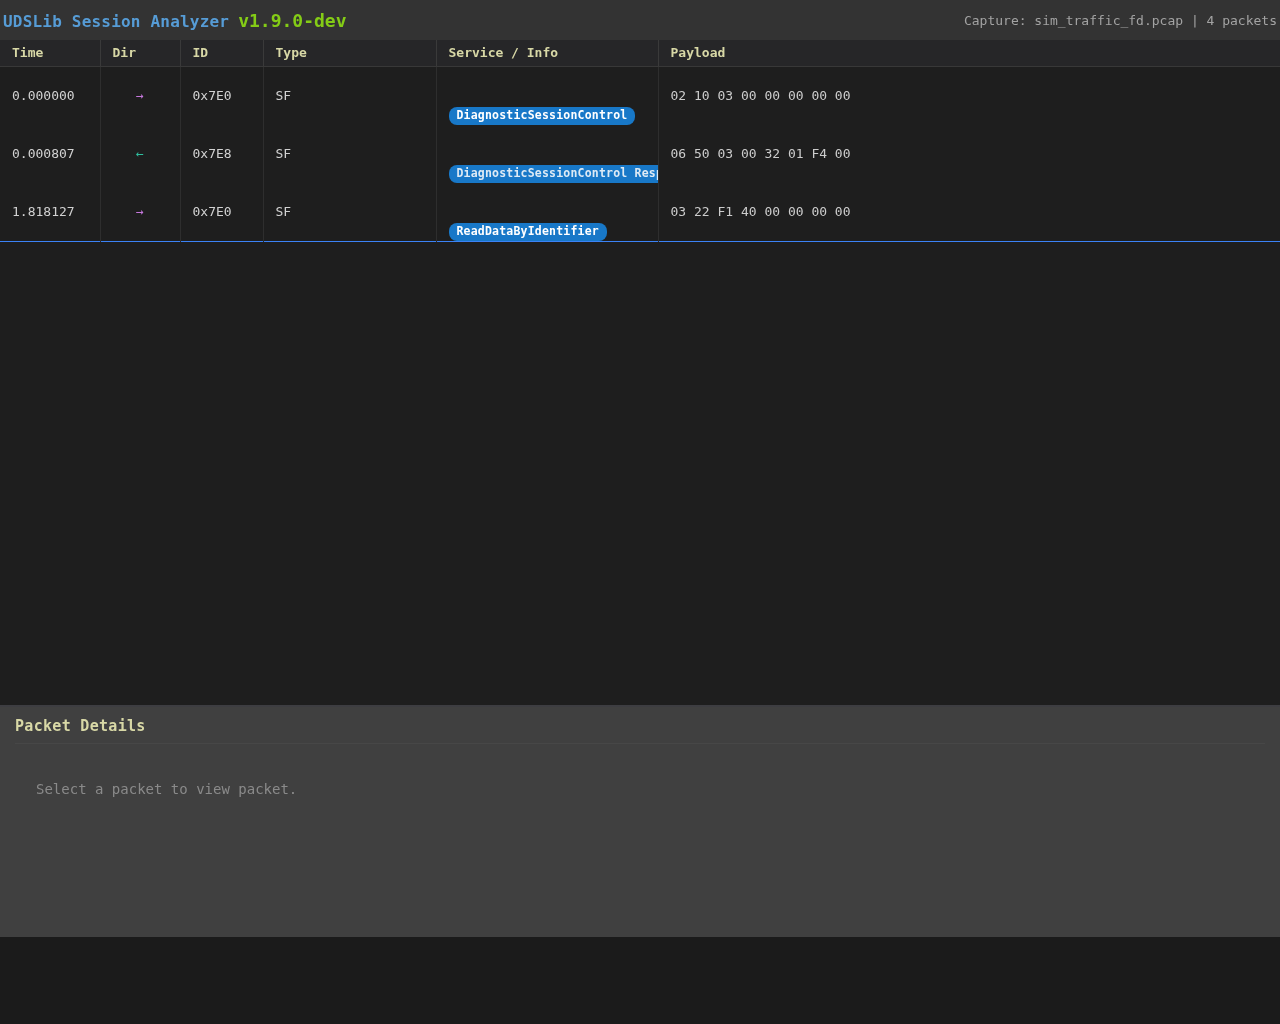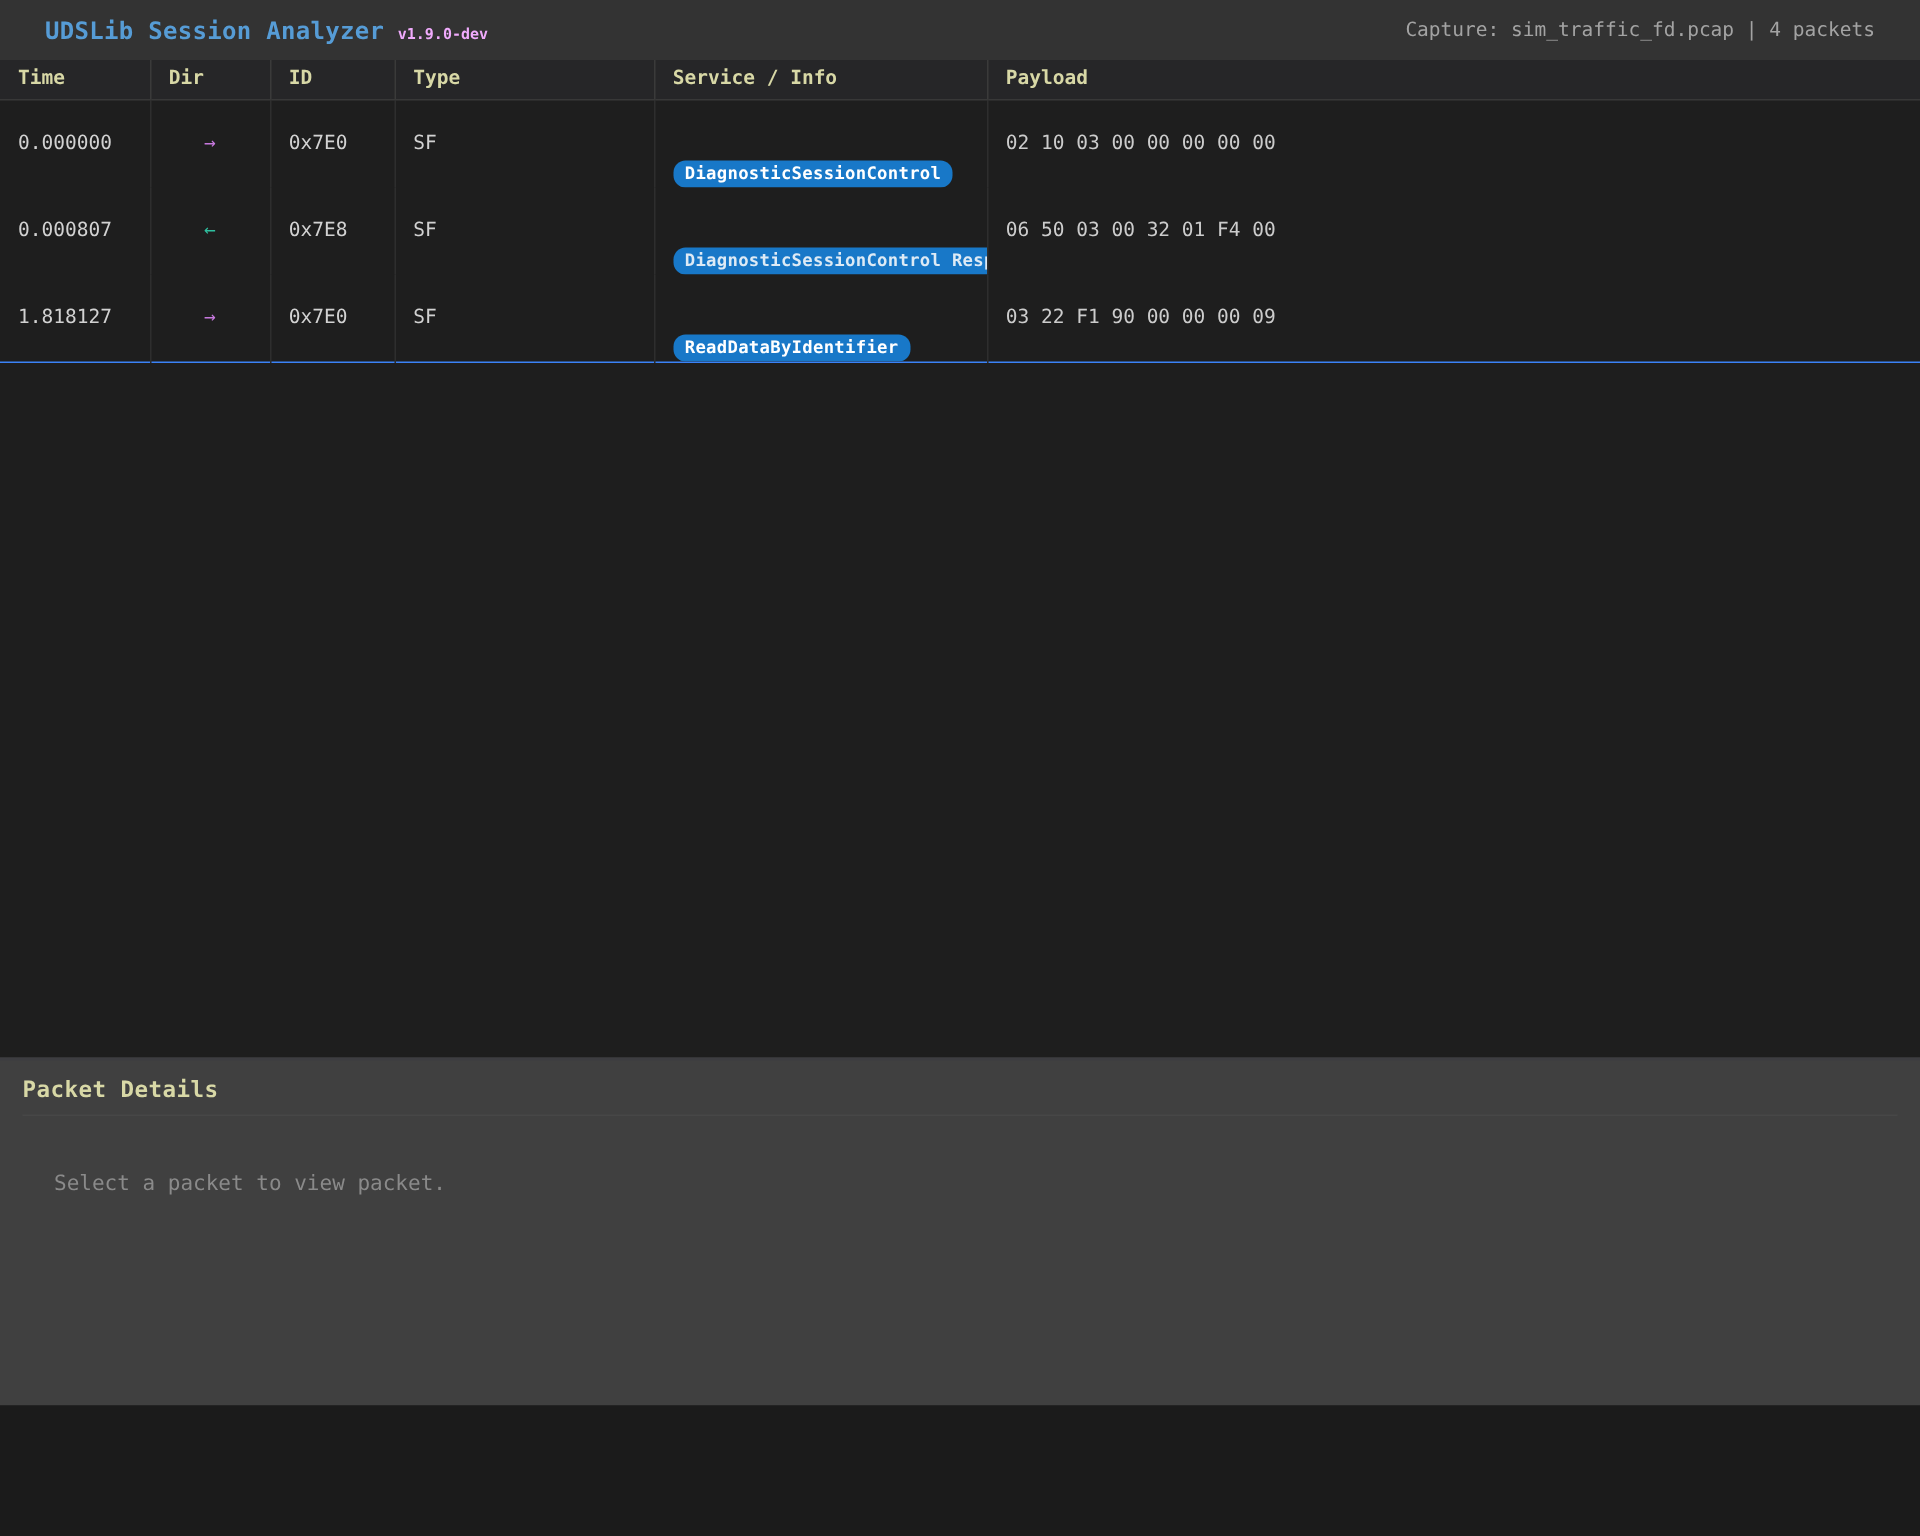--- a/index.html
+++ b/index.html
@@ -10,26 +10,26 @@
   }
   .app { display: flex; flex-direction: column; width: 1280px; height: 1024px; }
 
   
   .topbar {
     height: 40px;
     background: #333333;
     display: flex;
     align-items: center;
     justify-content: space-between;
-    padding: 0 30px;
+    padding: 0 3px;
     flex: none;
   }
   .topbar-left { display: flex; align-items: baseline; gap: 9px; }
   .app-title { color: #569cd6; font-size: 16px; font-weight: bold; letter-spacing: 0.2px; }
-  .app-version { color: #f0abfc; font-size: 10px; font-weight: bold; }
+  .app-version { color: #84cc16; font-size: 18px; font-weight: bold; }
   .capture-info { color: #a3a3a3; font-size: 13px; margin-left: 44px; }
 
   
   .table-area { height: 665px; background: #1e1e1e; flex: none; }
   table.packet-table {
     width: 100%;
     border-collapse: collapse;
     table-layout: fixed;
   }
   .packet-table thead tr { height: 26px; background: #262628; }
@@ -150,21 +150,21 @@
     <td class="c-service"><span class="badge response">DiagnosticSessionControl Resp</span></td>
     <td class="c-payload">06 50 03 00 32 01 F4 00</td>
   </tr>
 
   <tr>
     <td class="c-time">1.818127</td>
     <td class="c-dir"><span class="arrow tx">→</span></td>
     <td class="c-id">0x7E0</td>
     <td class="c-type">SF</td>
     <td class="c-service"><span class="badge request">ReadDataByIdentifier</span></td>
-    <td class="c-payload">03 22 F1 90 00 00 00 09</td>
+    <td class="c-payload">03 22 F1 40 00 00 00 00</td>
   </tr>
 
 </tbody>
     </table>
   </section>
 
   <section class="details-panel">
     <h2 class="details-title">Packet Details</h2>
     <div class="details-divider"></div>
     <p class="details-placeholder">Select a packet to view packet.</p>

